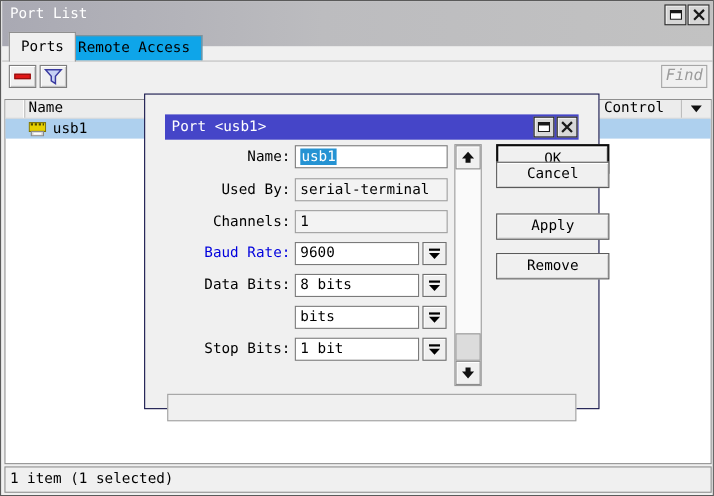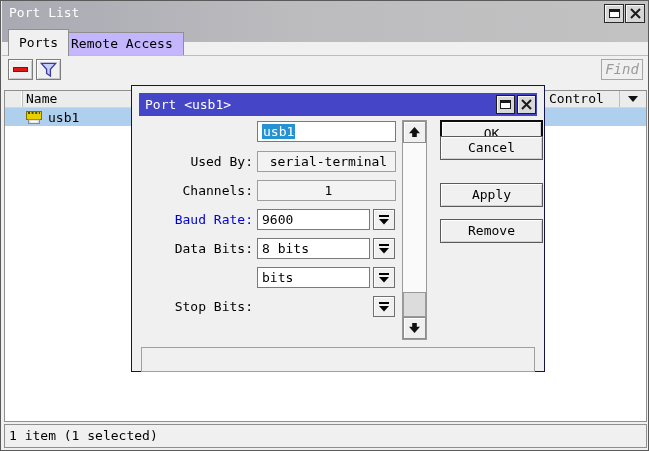--- a/index.html
+++ b/index.html
@@ -14,21 +14,21 @@
   .titlebar{position:absolute;left:1px;top:0;width:647px;height:41px;
     background:linear-gradient(90deg,#a9a9b3 0%,#bcbcbf 45%,#c2c2c2 100%);
     color:#fff;line-height:24px;padding-left:7px;}
   .wbtn{position:absolute;top:3px;width:20px;height:19px;background:#d6d6d6;
     border:1px solid #2a2a2a;box-shadow:inset 1px 1px 0 #f7f7f7;
     display:flex;align-items:center;justify-content:center;}
   .max-glyph{width:11px;height:9px;background:#fff;border:1px solid #1a1a1a;border-top-width:3px;}
   
   .tab{position:absolute;border:1px solid #8f8f8f;border-bottom:none;text-align:center;}
   .tab-active{left:7px;top:28px;height:27px;line-height:26px;padding:0 10px;background:#f0f0f0;z-index:2;}
-  .tab-idle{left:59px;top:31px;height:23px;line-height:22px;padding:0 10px;background:#c4b5fd;}
+  .tab-idle{left:59px;top:31px;height:23px;line-height:22px;padding:0 10px;background:#0ea5e9;}
   .tabline{position:absolute;left:1px;top:54px;width:647px;height:1px;background:#bdbdbd;}
   
   .tbtn{position:absolute;top:58px;width:25px;height:21px;background:#f0f0f0;
     border:1px solid #7d7d7d;box-shadow:inset 1px 1px 0 #fff, inset -1px -1px 0 #c9c9c9;
     display:flex;align-items:center;justify-content:center;}
   .minus-glyph{width:15px;height:5px;background:#e01717;border:1px solid #8d0f0f;}
   .find-btn{position:absolute;left:600px;top:58px;width:42px;height:21px;
     border:1px solid #a6a6a6;background:#f0f0f0;color:#9b9b9b;font-style:italic;
     font-size:14px;text-align:center;line-height:19px;}
   
@@ -40,34 +40,34 @@
   .th-control{width:70px;}
   .th-arrow{width:27px;border-left:1px solid #bdbdbd;display:flex;align-items:center;justify-content:center;}
   .tri-down{width:0;height:0;border-left:5px solid transparent;border-right:5px solid transparent;border-top:6px solid #111;}
   .trow{display:flex;align-items:center;height:18px;background:#aed0ee;padding-left:21px;}
   .trow .rowname{margin-left:6px;}
   
   .statusbar{position:absolute;left:3px;top:423px;width:643px;height:24px;
     background:#f0f0f0;border:1px solid #8f8f8f;line-height:22px;padding-left:4px;}
   
   .dialog{position:absolute;left:130px;top:84px;width:414px;height:287px;
-    background:#f0f0f0;border:1px solid #14144a;padding:7px;z-index:10;}
+    background:#f0f0f0;border:1px solid #14144a;padding:18px;z-index:10;}
   .d-titlebar{position:relative;height:23px;background:#4545c8;color:#fff;
     line-height:23px;padding-left:6px;}
   .dbtn{position:absolute;top:2px;width:19px;height:19px;background:#d8d8d8;
     border:1px solid #1d1d1d;box-shadow:inset 1px 1px 0 #f5f5f5;
     display:flex;align-items:center;justify-content:center;}
   .d-body{position:relative;height:258px;}
   .dlabel{position:absolute;left:2px;width:112px;text-align:right;line-height:21px;}
   .dlabel.blue{color:#0000dd;}
   .dinput{position:absolute;left:118px;height:21px;background:#fff;
     border:1px solid #7a7a7a;line-height:19px;padding-left:4px;}
   .dinput.wide{width:139px;}
   .dinput.narrow{width:113px;}
-  .dinput.ro{background:#f3f3f3;border-color:#9e9e9e;text-align:center;}
+  .dinput.ro{background:#f3f3f3;border-color:#9e9e9e;}
   .sel{background:#2593d3;color:#fff;padding:0 1px;}
   .dropbtn{position:absolute;left:234px;width:22px;height:21px;background:#f0f0f0;
     border:1px solid #6f6f6f;box-shadow:inset 1px 1px 0 #fff;
     display:flex;align-items:center;justify-content:center;}
   .r0{top:5px}.r1{top:35px}.r2{top:64px}.r3{top:93px}.r4{top:122px}.r5{top:151px}.r6{top:180px}
   .dscroll{position:absolute;left:263px;top:4px;width:25px;height:220px;
     background:#fafafa;border:1px solid #9a9a9a;}
   .sbtn{position:absolute;left:0;width:23px;height:22px;background:#f0f0f0;
     border:1px solid #8d8d8d;box-shadow:inset 1px 1px 0 #fff;
     display:flex;align-items:center;justify-content:center;}
@@ -147,20 +147,21 @@
       </div>
       <div class="dbtn" style="right:1px;">
         <svg width="13" height="13">
           <path d="M2 2 L11 11 M11 2 L2 11" stroke="#1a1a1a" stroke-width="2"></path>
         </svg>
       </div>
     </div>
 
     <div class="d-body">
 
+      <div class="dlabel r0">Name:</div>
       <div class="dinput wide r0">
         <span class="sel">usb1</span>
       </div>
 
       <div class="dlabel r1">Used By:</div>
       <div class="dinput wide ro r1">serial-terminal</div>
 
       <div class="dlabel r2">Channels:</div>
       <div class="dinput wide ro r2">1</div>
 
@@ -184,20 +185,21 @@
 
       <div class="dinput narrow r5">bits</div>
       <div class="dropbtn r5">
         <svg width="12" height="11">
           <rect x="1" y="1" width="10" height="2" fill="#000"></rect>
           <path d="M1 5 H11 L6 10.5 Z" fill="#000"></path>
         </svg>
       </div>
 
       <div class="dlabel r6">Stop Bits:</div>
+      <div class="dinput narrow r6">1 bit</div>
       <div class="dropbtn r6">
         <svg width="12" height="11">
           <rect x="1" y="1" width="10" height="2" fill="#000"></rect>
           <path d="M1 5 H11 L6 10.5 Z" fill="#000"></path>
         </svg>
       </div>
 
       <div class="dscroll">
         <div class="sbtn sb-up">
           <svg width="13" height="12">

